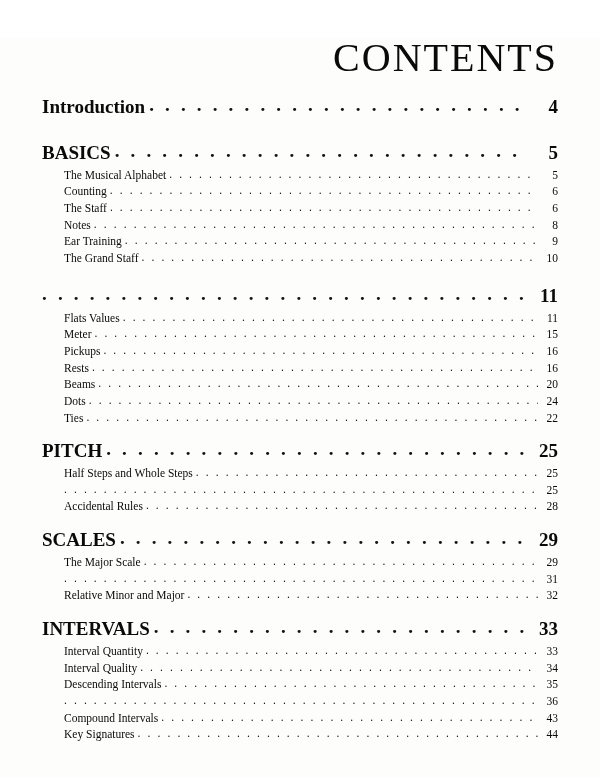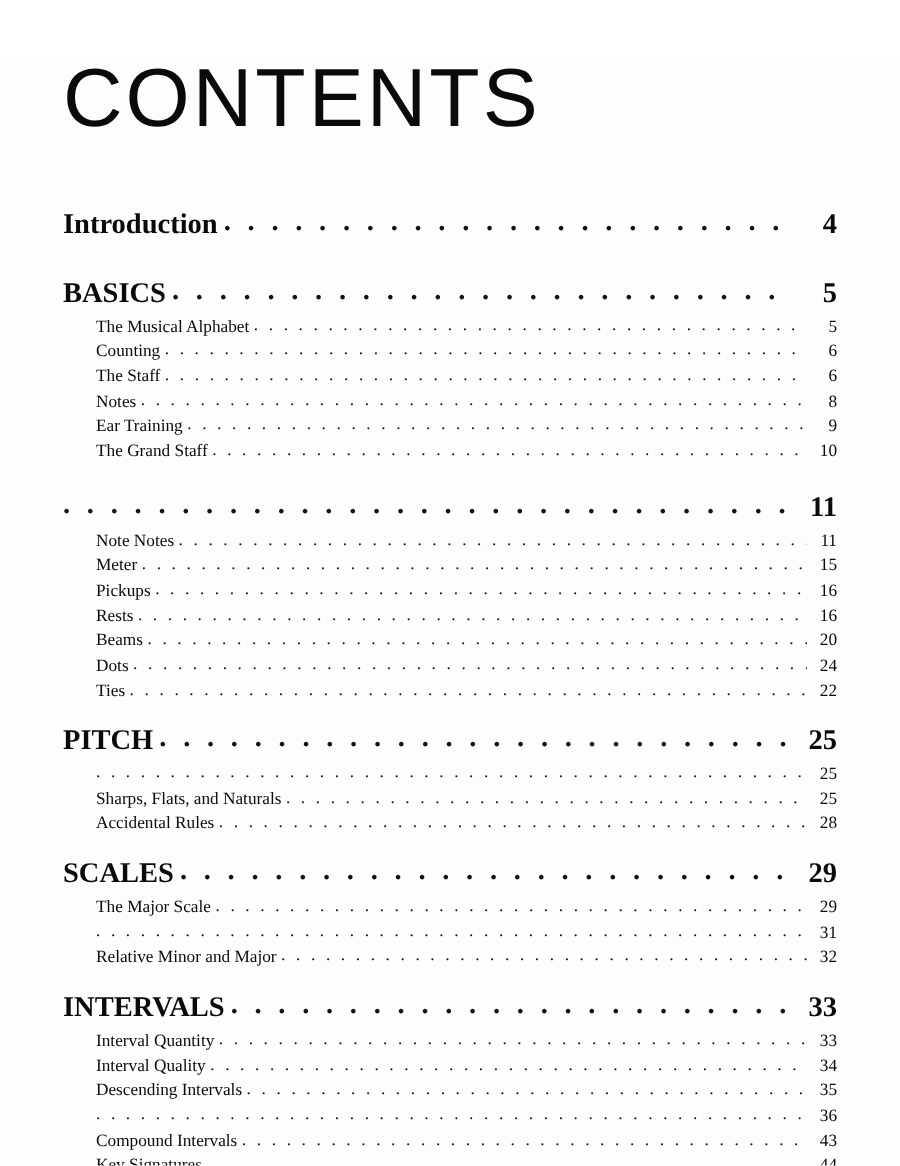--- a/index.html
+++ b/index.html
@@ -16,31 +16,31 @@
   }
   .page {
     position: relative;
     width: 600px;
     height: 777px;
     background: #fdfdfb;
     box-sizing: border-box;
     padding: 0 42px;
   }
   .page-title {
-    text-align: left;
-    font-family: Liberation Sans, sans-serif;
+    text-align: right;
+    font-family: Liberation Serif, serif;
     font-weight: 400;
-    font-size: 55px;
+    font-size: 40px;
     letter-spacing: 2px;
     margin: 38px 0 0 0;
     line-height: 1;
   }
 
   .sections {
-    margin-top: 46px;
+    margin-top: 18px;
   }
 
   
   .toc-major {
     display: flex;
     align-items: baseline;
     font-weight: bold;
     font-size: 19px;
     line-height: 1.15;
     white-space: nowrap;
@@ -154,21 +154,21 @@
           </li>
         </ul>
       </div>
       <div class="group">
         <div class="toc-major">
           <span class="leader">. . . . . . . . . . . . . . . . . . . . . . . . . . . . . . . . . . . . . . . . . . . . . . . . . . . . . . . . . . . . . . . . . . . . . . . . . . . . . . . . . . . . . . . . . . </span>
           <span class="page-num">11</span>
         </div>
         <ul class="sub-list">
           <li class="toc-sub">
-            <span class="label">Note Notes</span>
+            <span class="label">Flats Values</span>
             <span class="leader">. . . . . . . . . . . . . . . . . . . . . . . . . . . . . . . . . . . . . . . . . . . . . . . . . . . . . . . . . . . . . . . . . . . . . . . . . . . . . . . . . . . . . . . . . . . . . . . . . . . . . . . . . . . . . . . . . . . . . . . . </span>
             <span class="page-num">11</span>
           </li>
           <li class="toc-sub">
             <span class="label">Meter</span>
             <span class="leader">. . . . . . . . . . . . . . . . . . . . . . . . . . . . . . . . . . . . . . . . . . . . . . . . . . . . . . . . . . . . . . . . . . . . . . . . . . . . . . . . . . . . . . . . . . . . . . . . . . . . . . . . . . . . . . . . . . . . . . . . </span>
             <span class="page-num">15</span>
           </li>
           <li class="toc-sub">
             <span class="label">Pickups</span>
@@ -198,25 +198,25 @@
         </ul>
       </div>
       <div class="group">
         <div class="toc-major">
           <span class="label">PITCH</span>
           <span class="leader">. . . . . . . . . . . . . . . . . . . . . . . . . . . . . . . . . . . . . . . . . . . . . . . . . . . . . . . . . . . . . . . . . . . . . . . . . . . . . . . . . . . . . . . . . . </span>
           <span class="page-num">25</span>
         </div>
         <ul class="sub-list">
           <li class="toc-sub">
+            <span class="label">Half Steps and Whole Steps</span>
             <span class="leader">. . . . . . . . . . . . . . . . . . . . . . . . . . . . . . . . . . . . . . . . . . . . . . . . . . . . . . . . . . . . . . . . . . . . . . . . . . . . . . . . . . . . . . . . . . . . . . . . . . . . . . . . . . . . . . . . . . . . . . . . </span>
             <span class="page-num">25</span>
           </li>
           <li class="toc-sub">
-            <span class="label">Sharps, Flats, and Naturals</span>
             <span class="leader">. . . . . . . . . . . . . . . . . . . . . . . . . . . . . . . . . . . . . . . . . . . . . . . . . . . . . . . . . . . . . . . . . . . . . . . . . . . . . . . . . . . . . . . . . . . . . . . . . . . . . . . . . . . . . . . . . . . . . . . . </span>
             <span class="page-num">25</span>
           </li>
           <li class="toc-sub">
             <span class="label">Accidental Rules</span>
             <span class="leader">. . . . . . . . . . . . . . . . . . . . . . . . . . . . . . . . . . . . . . . . . . . . . . . . . . . . . . . . . . . . . . . . . . . . . . . . . . . . . . . . . . . . . . . . . . . . . . . . . . . . . . . . . . . . . . . . . . . . . . . . </span>
             <span class="page-num">28</span>
           </li>
         </ul>
       </div>

